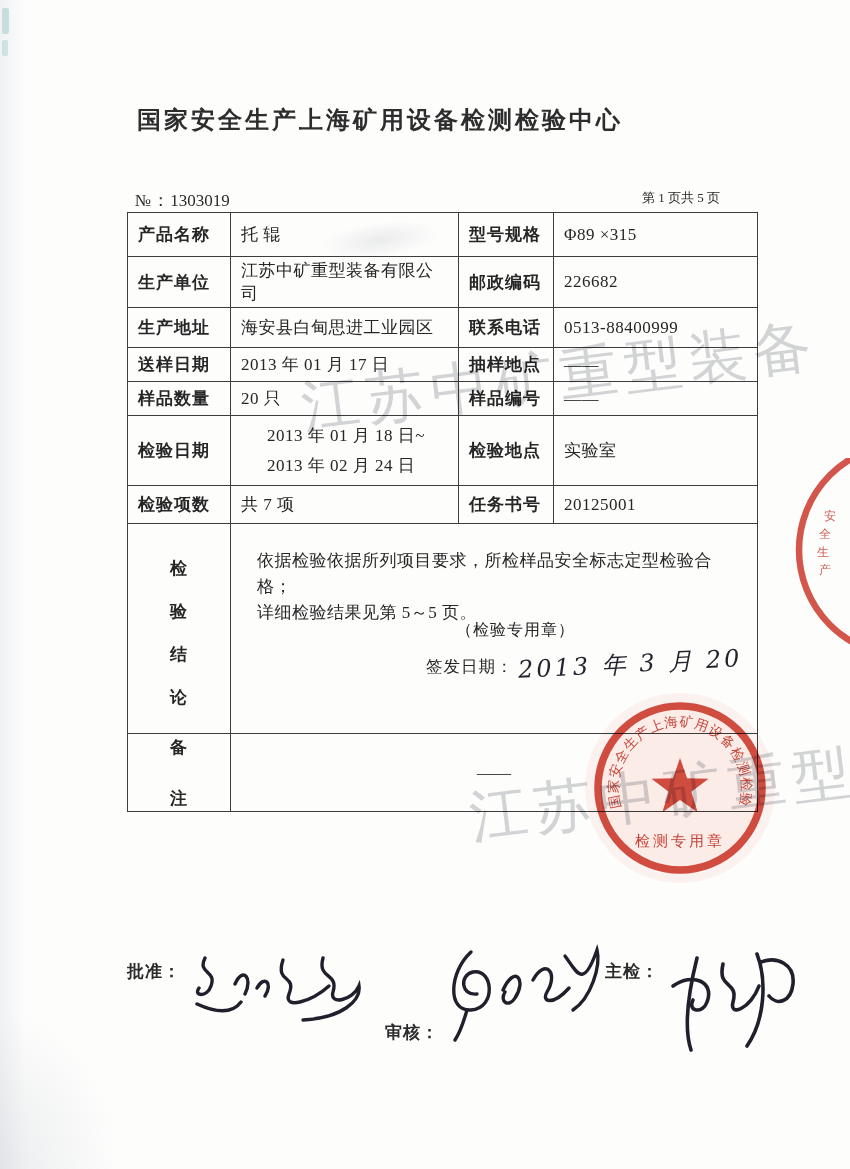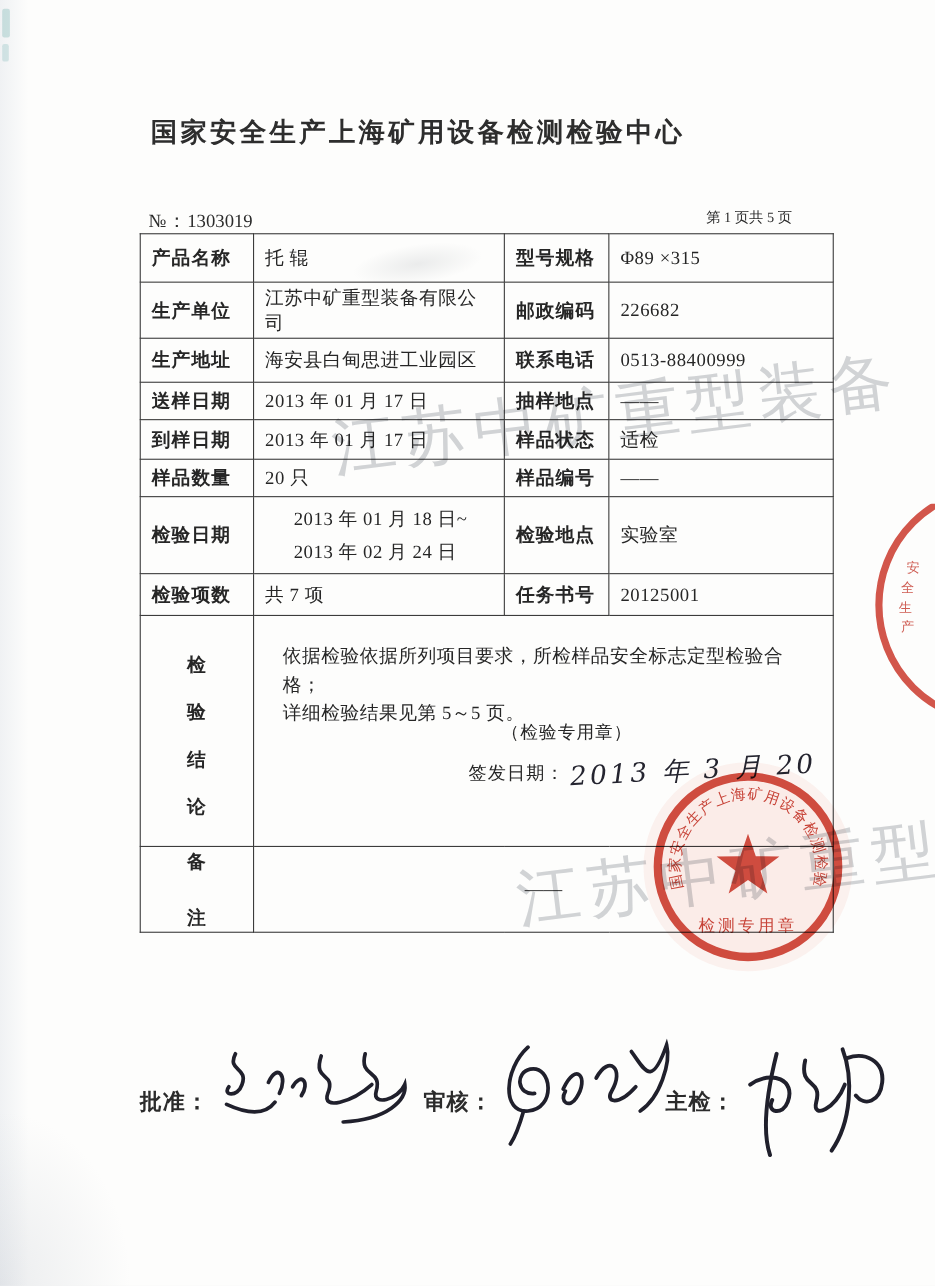--- a/index.html
+++ b/index.html
@@ -81,25 +81,25 @@
 
   
   .stamp-svg { position:absolute; z-index:6; mix-blend-mode:multiply; }
   .stamp-main { left:572px; top:678px; }
   .stamp-side { left:788px; top:458px; }
 
   
   .sign-row { position:absolute; left:127px; top:944px; width:660px; height:110px; z-index:2; }
   .sig-group { position:absolute; top:0; display:flex; align-items:flex-start; }
   .sig-approve { left:0; }
-  .sig-review  { left:258px; }
+  .sig-review  { left:258px;align-items:flex-end; }
   .sig-chief   { left:478px; }
   .sig-label {
     font-family:"Liberation Sans","DejaVu Sans",sans-serif; font-weight:700;
-    font-size:20px; letter-spacing:1px; margin-top:44px; white-space:nowrap;
+    font-size:17px; letter-spacing:1px; margin-top:16px; white-space:nowrap;
   }
   .sig-ink { margin-left:2px; }
 </style>
 </head>
 <body>
 
 <div class="doc">
 
   <div class="edge-left"></div>
   <div class="corner-shadow"></div>
@@ -139,26 +139,20 @@
       <td class="lab">生产地址</td>
       <td class="val">海安县白甸思进工业园区</td>
       <td class="lab">联系电话</td>
       <td class="val">0513-88400999</td>
     </tr>
     <tr style="height:34px">
       <td class="lab">送样日期</td>
       <td class="val">2013 年 01 月 17 日</td>
       <td class="lab">抽样地点</td>
       <td class="val">——</td>
-    </tr>
-    <tr style="height:36px">
-      <td class="lab">到样日期</td>
-      <td class="val">2013 年 01 月 17 日</td>
-      <td class="lab">样品状态</td>
-      <td class="val">适检</td>
     </tr>
     <tr style="height:34px">
       <td class="lab">样品数量</td>
       <td class="val">20 只</td>
       <td class="lab">样品编号</td>
       <td class="val">——</td>
     </tr>
     <tr style="height:70px">
       <td class="lab">检验日期</td>
       <td class="val wrap">2013 年 01 月 18 日~ 2013 年 02 月 24 日</td>

